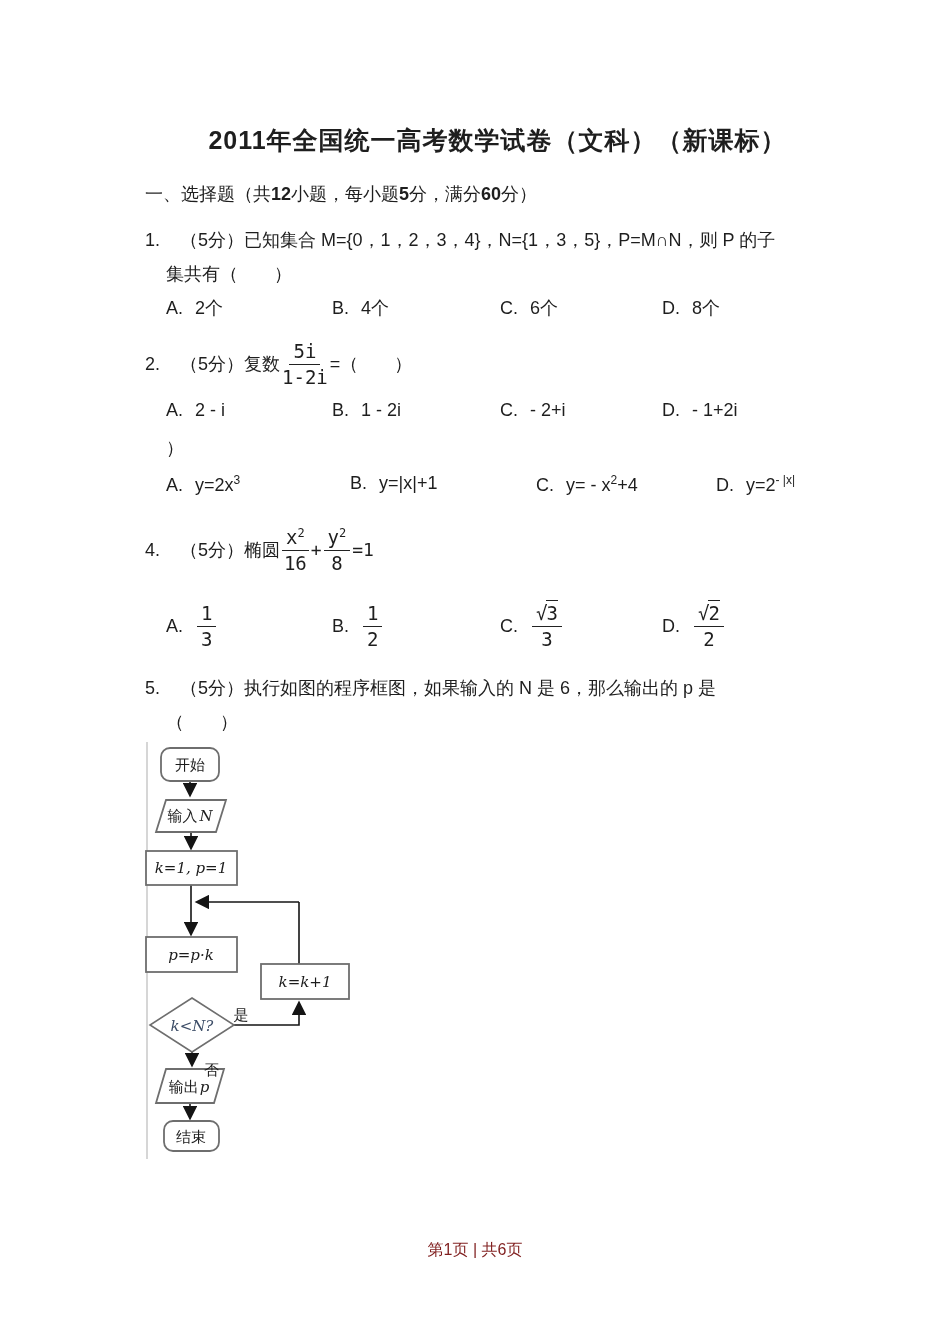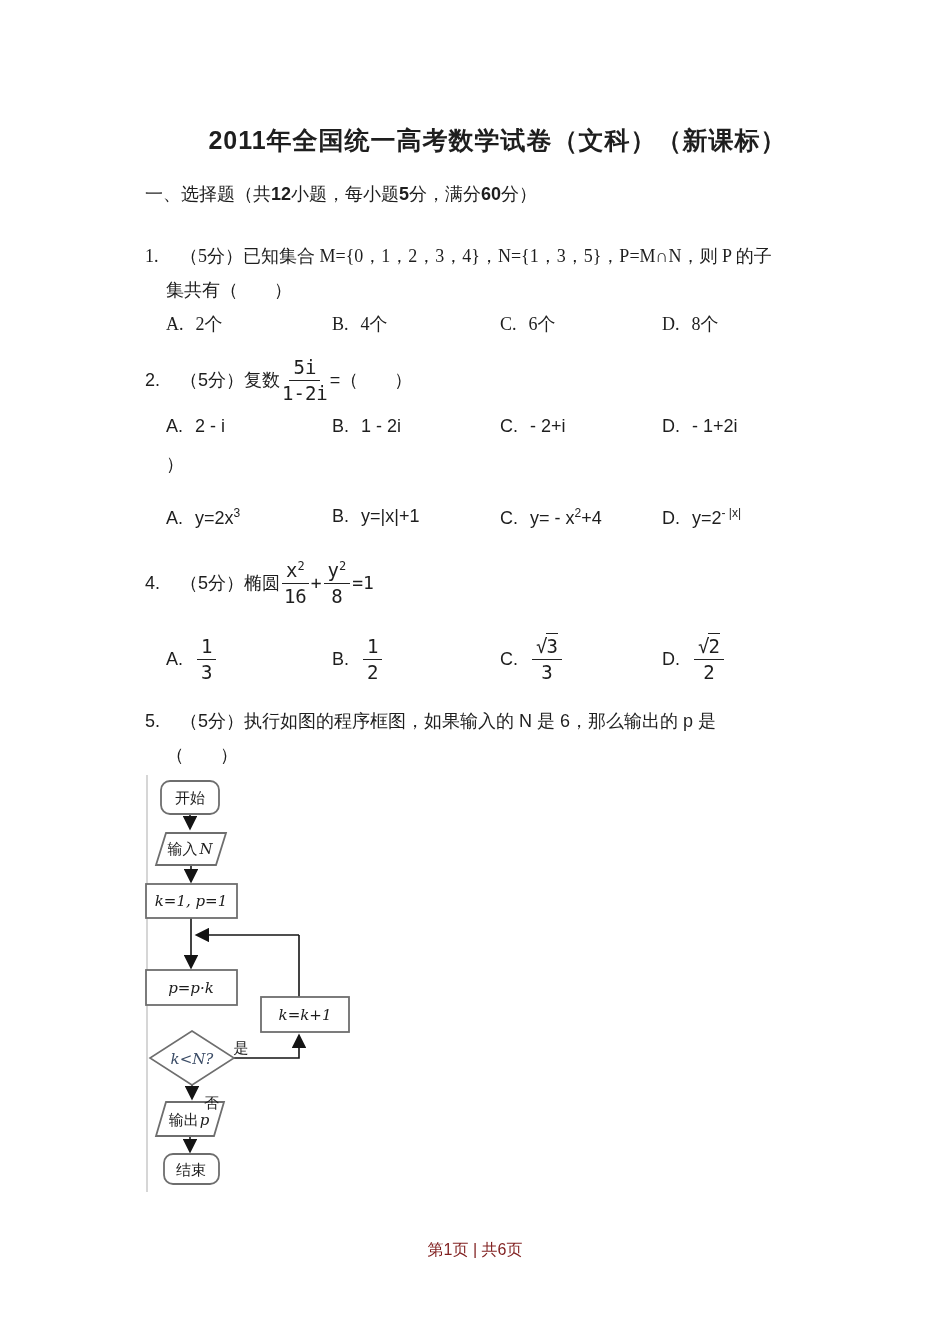--- a/index.html
+++ b/index.html
@@ -69,21 +69,21 @@
 </head>
 <body>
 
 <div class="page">
   <div class="content">
 
     <h1 class="title">2011年全国统一高考数学试卷（文科）（新课标）</h1>
 
     <div class="section-heading"><span>一、选择题（共</span><b>12</b><span>小题，每小题</span><b>5</b><span>分，满分</span><b>60</b><span>分）</span></div>
 
-    <div class="question" style="margin-top:32px;font-family:Liberation Serif, serif;">
+    <div class="question" style="margin-top:16px;">
       <div class="q-line"><span class="q-num">1.</span><span>（5分）已知集合 M={0，1，2，3，4}，N={1，3，5}，P=M∩N，则 P 的子</span></div>
       <div class="q-line q-cont">集共有（　　）</div>
       <div class="options-row" style="margin-top:4px;">
         <div class="opt"><span class="opt-letter">A.</span><span>2个</span></div>
         <div class="opt"><span class="opt-letter">B.</span><span>4个</span></div>
         <div class="opt"><span class="opt-letter">C.</span><span>6个</span></div>
         <div class="opt"><span class="opt-letter">D.</span><span>8个</span></div>
       </div>
     </div>
 
@@ -100,21 +100,21 @@
       <div class="options-row q2-options">
         <div class="opt"><span class="opt-letter">A.</span><span>2 - i</span></div>
         <div class="opt"><span class="opt-letter">B.</span><span>1 - 2i</span></div>
         <div class="opt"><span class="opt-letter">C.</span><span>- 2+i</span></div>
         <div class="opt"><span class="opt-letter">D.</span><span>- 1+2i</span></div>
       </div>
     </div>
 
     <div class="question" style="margin-top:8px;">
       <div class="q-line q-cont">）</div>
-      <div class="options-row" style="margin-top:18px; line-height:28px;">
+      <div class="options-row" style="margin-top:1px; line-height:28px;gap:18px;">
         <div class="opt"><span class="opt-letter">A.</span><span><span>y=2x</span><sup class="exp">3</sup></span></div>
         <div class="opt"><span class="opt-letter">B.</span><span>y=|x|+1</span></div>
         <div class="opt"><span class="opt-letter">C.</span><span><span>y= - x</span><sup class="exp">2</sup><span>+4</span></span></div>
         <div class="opt"><span class="opt-letter">D.</span><span><span>y=2</span><sup class="exp">- |x|</sup></span></div>
       </div>
     </div>
 
     <div class="question q4-block">
       <div class="q-line frac-line">
         <span class="q-num">4.</span>

